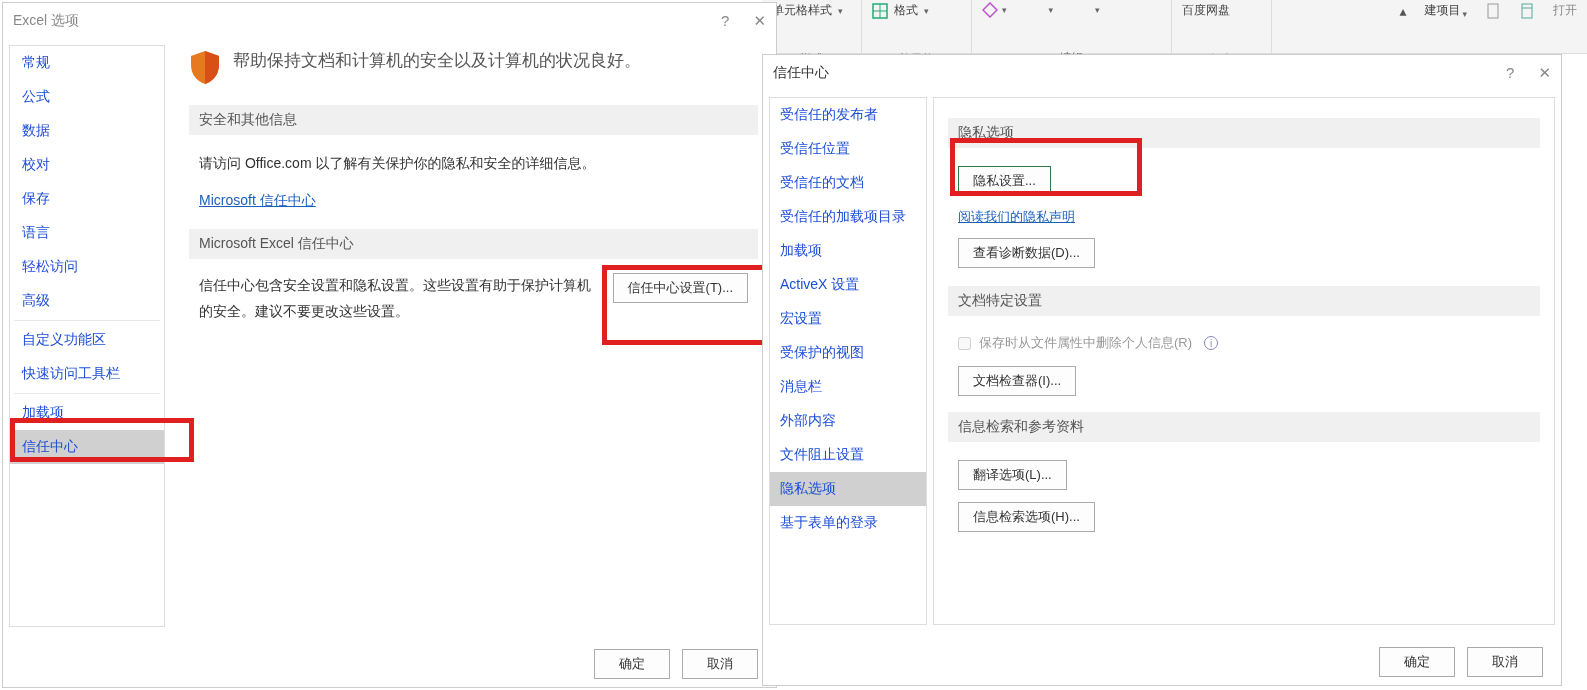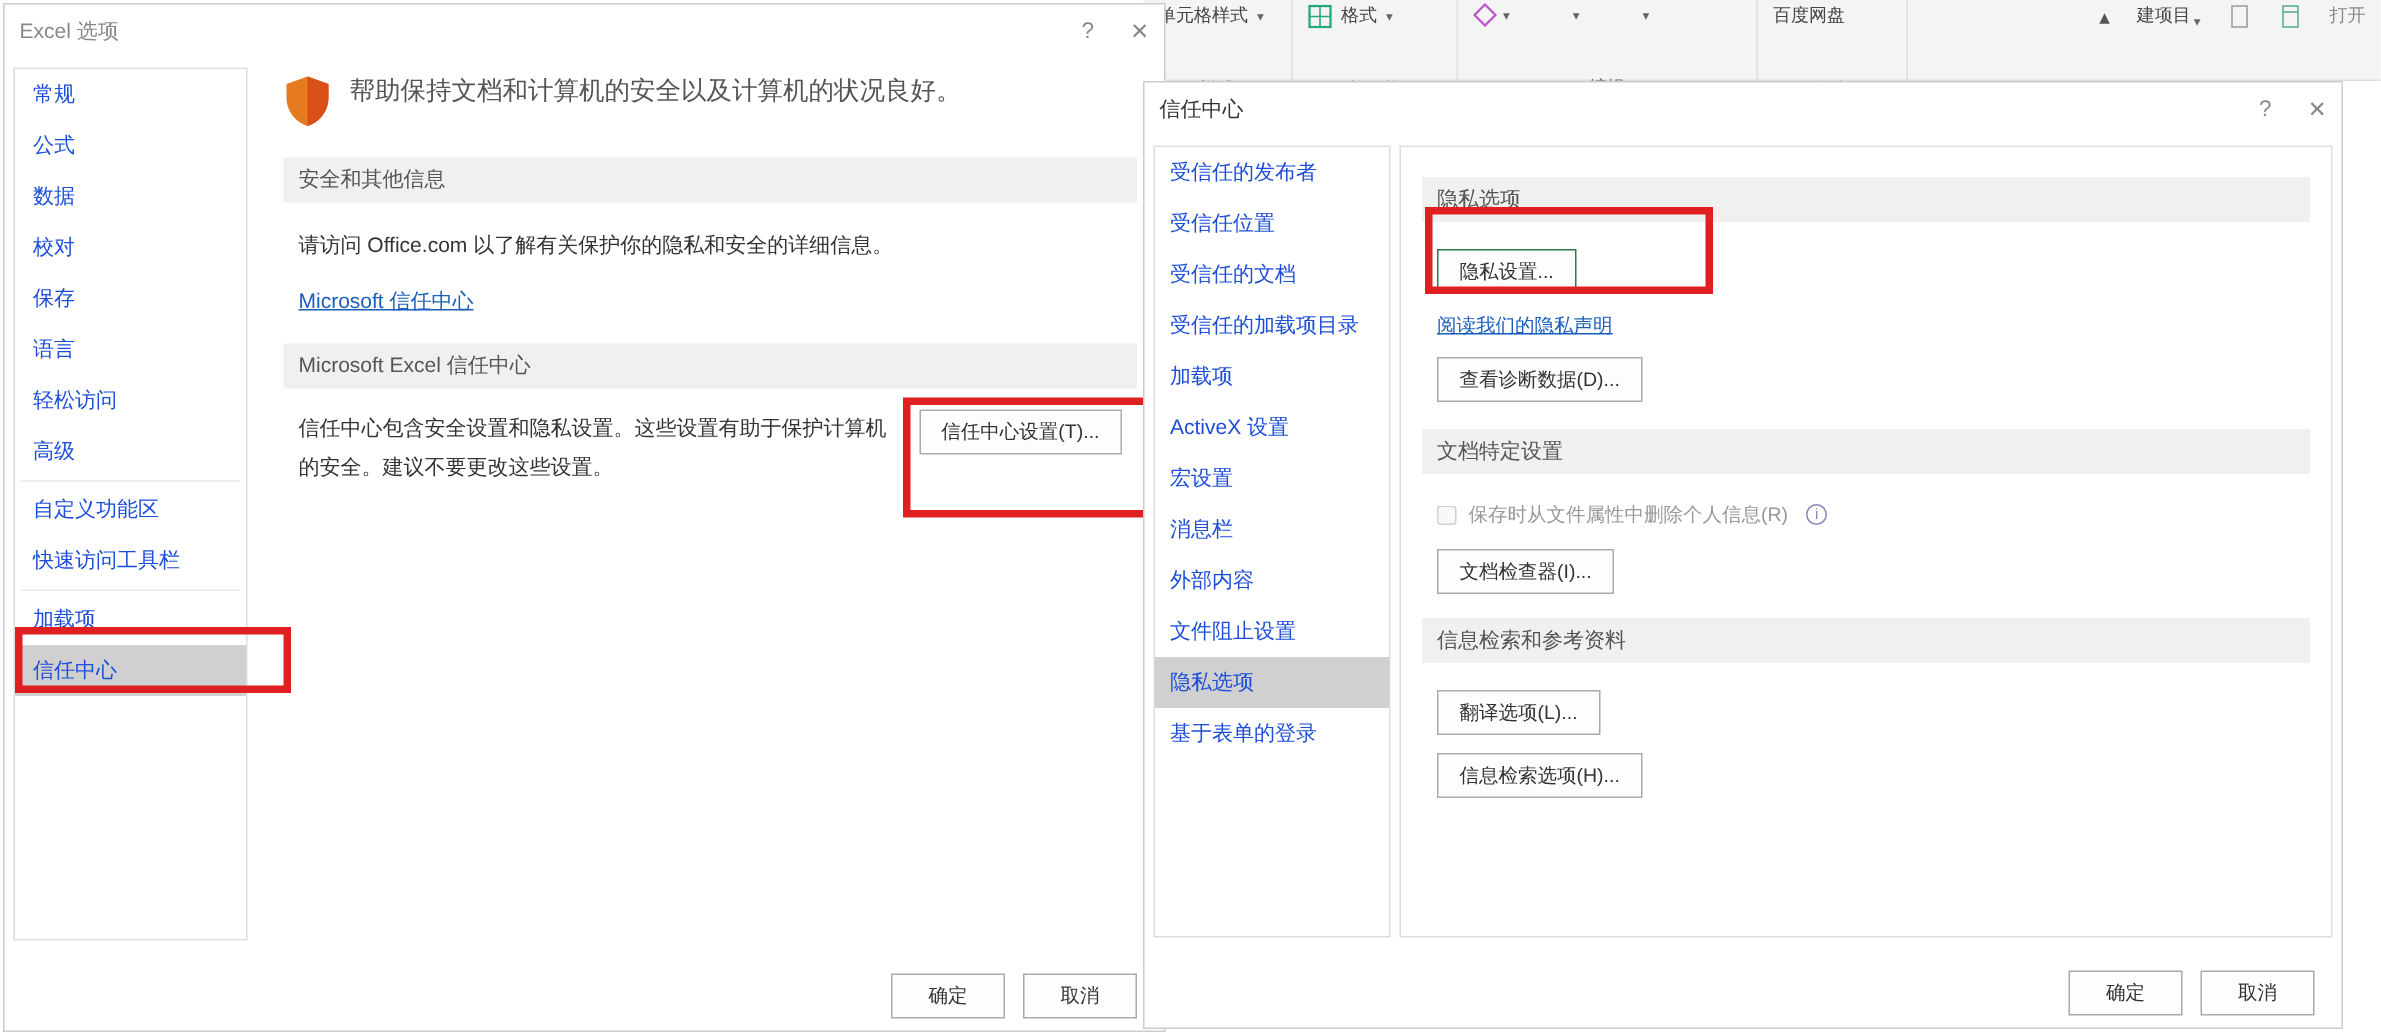--- a/index.html
+++ b/index.html
@@ -287,20 +287,21 @@
   </div>
   <div class="dialog-body">
     <div class="tc-sidebar">
       <div class="sidebar-item">受信任的发布者</div>
       <div class="sidebar-item">受信任位置</div>
       <div class="sidebar-item">受信任的文档</div>
       <div class="sidebar-item">受信任的加载项目录</div>
       <div class="sidebar-item">加载项</div>
       <div class="sidebar-item">ActiveX 设置</div>
       <div class="sidebar-item">宏设置</div>
+      <div class="sidebar-item">受保护的视图</div>
       <div class="sidebar-item">消息栏</div>
       <div class="sidebar-item">外部内容</div>
       <div class="sidebar-item">文件阻止设置</div>
       <div class="sidebar-item selected">隐私选项</div>
       <div class="sidebar-item">基于表单的登录</div>
     </div>
     <div class="tc-content">
       <div class="section-header">隐私选项</div>
       <div style="padding:8px 10px"><button class="btn" style="border:1px solid #2a7a4a">隐私设置...</button></div>
       <div style="padding:4px 10px"><span class="link">阅读我们的隐私声明</span></div>

